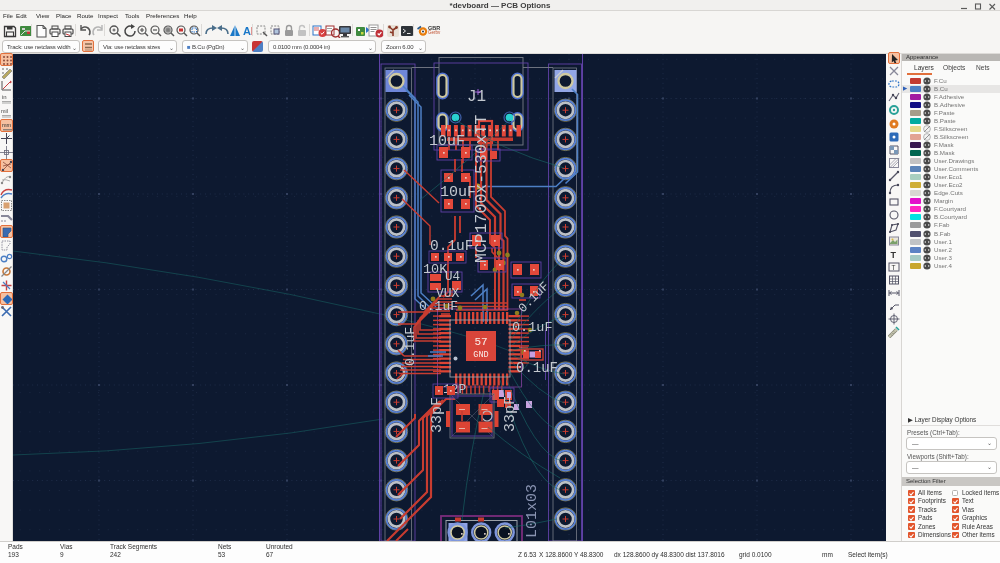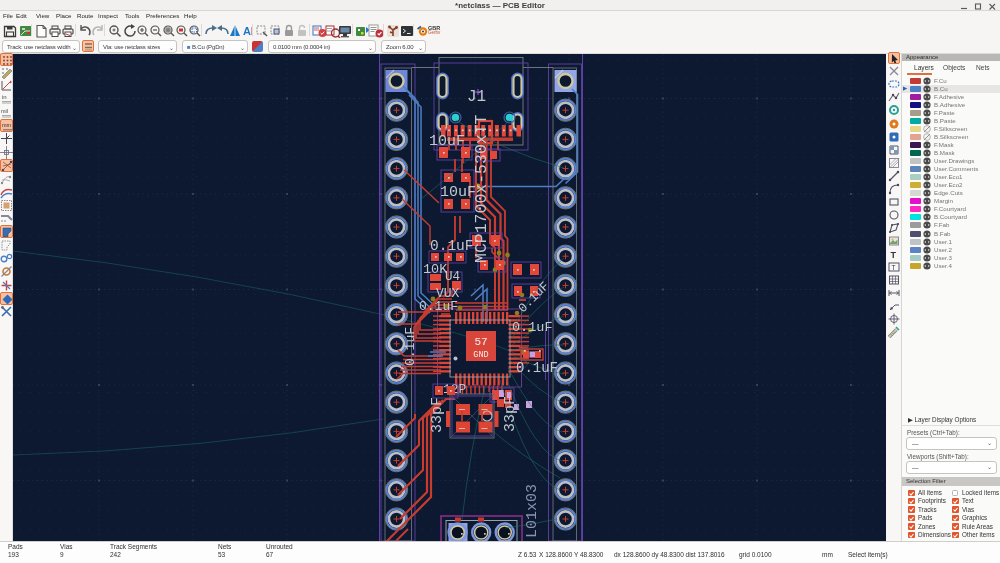--- a/index.html
+++ b/index.html
@@ -25,21 +25,21 @@
 #canvas { position:absolute; left:13px; top:0; width:873px; height:487px; background:#0d1930; }
 #panel { position:absolute; left:901px; top:0; width:99px; height:487px; background:#fafaf9; border-left:1px solid #d8d6d3; font-size:7px; color:#555; }
 #status { position:absolute; left:0; top:541px; width:1000px; height:22px; background:#fdfdfd; border-top:1px solid #d0cecb; font-size:6.5px; color:#2e2e2e; }
 #status .lbl { position:absolute; top:1px; }
 #status .val { position:absolute; top:8.5px; }
 #status .r { position:absolute; top:9px; }
 </style>
 </head>
 <body>
 <div id="title">
-  <div class="t">*netclass — PCB Editor</div>
+  <div class="t">*devboard — PCB Options</div>
   <svg class="wb" style="right:32px;top:3px" width="8" height="8">
       <path d="M1 5.5 h6" stroke="#5a5a5a" stroke-width="1.2"></path>
     </svg>
   <svg class="wb" style="right:18px;top:2px" width="8" height="8">
       <rect x="1.5" y="2" width="5" height="5" fill="none" stroke="#5a5a5a" stroke-width="1.1"></rect>
     </svg>
   <svg class="wb" style="right:4px;top:2px" width="8" height="8">
       <path d="M1.5 2 L7 7.5 M7 2 L1.5 7.5" stroke="#5a5a5a" stroke-width="1.1"></path>
     </svg>
 </div>

